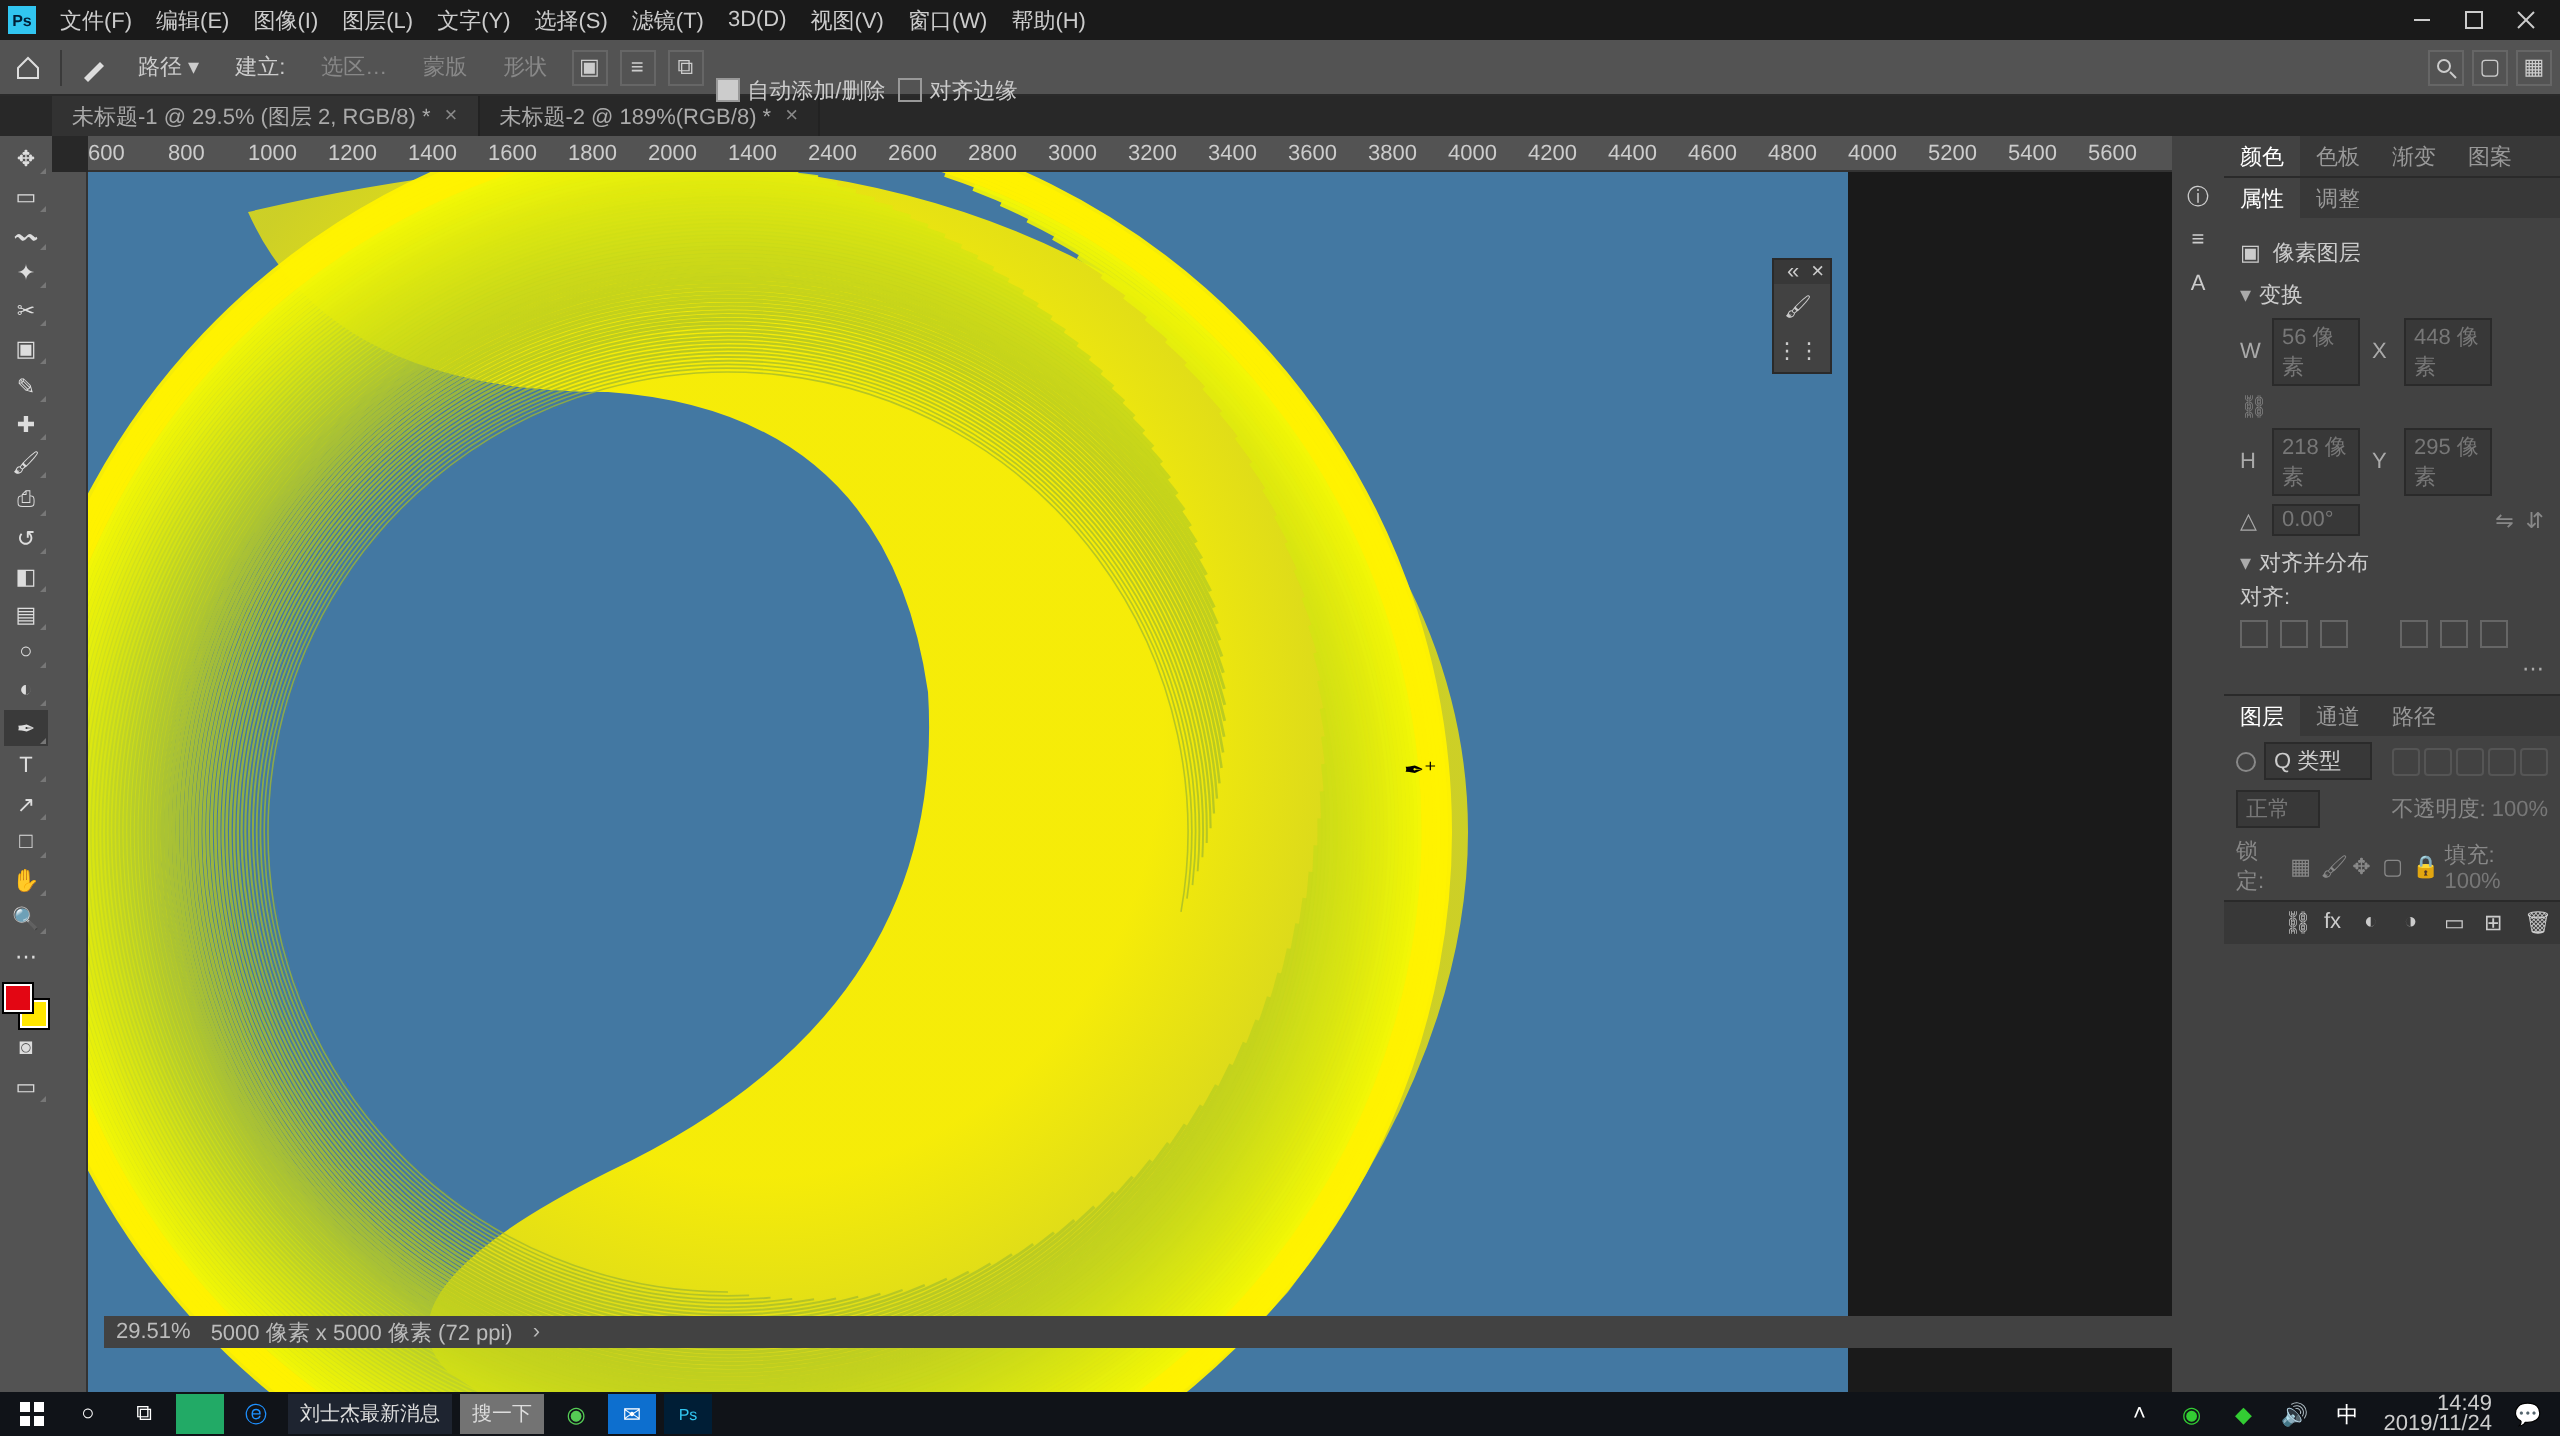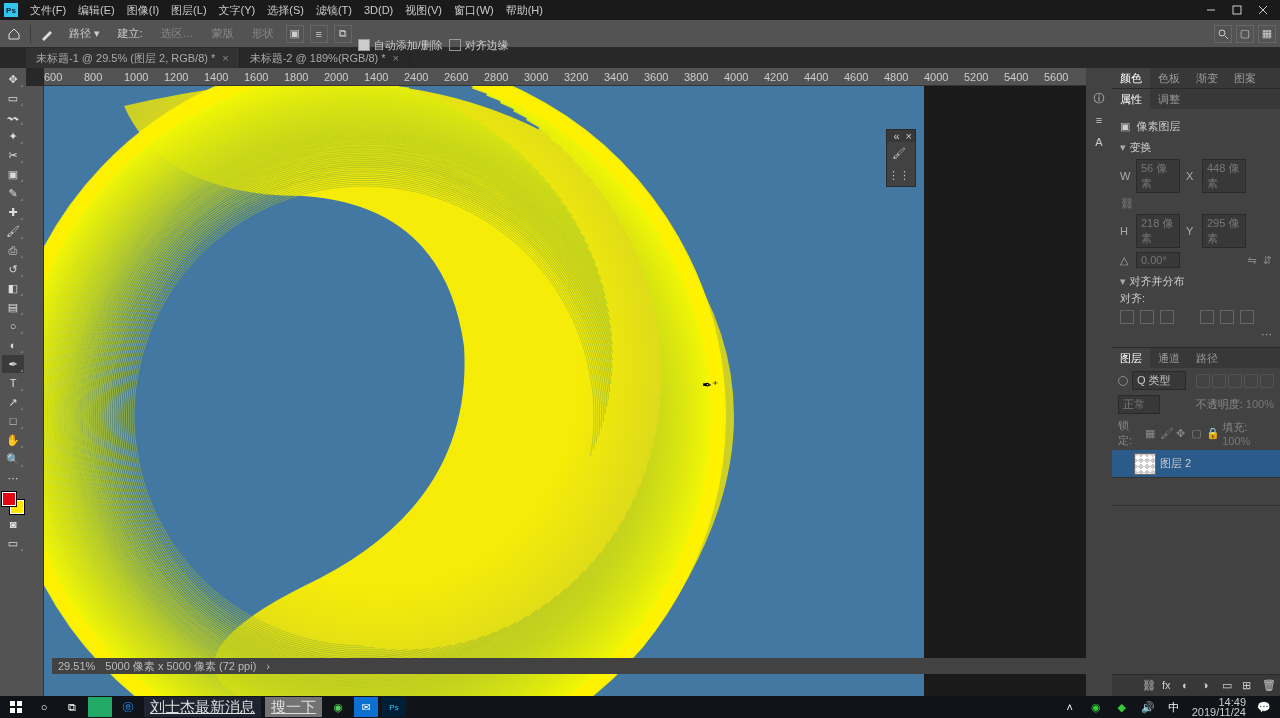--- a/index.html
+++ b/index.html
@@ -110,21 +110,21 @@
 .thumb.chk { background-image: linear-gradient(45deg,#ccc 25%,transparent 25%),linear-gradient(-45deg,#ccc 25%,transparent 25%),linear-gradient(45deg,transparent 75%,#ccc 75%),linear-gradient(-45deg,transparent 75%,#ccc 75%); background-size: 6px 6px; background-color: #fff; }
 .l-bottom { height: 22px; background: #383838; border-top: 1px solid #2a2a2a; display: flex; align-items: center; gap: 6px; padding: 0 4px; justify-content: flex-end; }
 .l-bottom span { width: 14px; height: 14px; }
 
 
 .statusbar { position: absolute; left: 26px; right: 0; bottom: 22px; height: 16px; background: #424242; display: flex; align-items: center; padding: 0 6px; gap: 10px; font-size: 10px; color: #bbb; }
 
 
 .taskbar { position: absolute; left: 0; right: 0; bottom: 0; height: 22px; background: #101318; display: flex; align-items: center; padding: 0 4px; gap: 4px; }
 .taskbar .tb { width: 24px; height: 20px; display: flex; align-items: center; justify-content: center; color: #fff; }
-.taskbar .tbtask { padding: 0 6px; background: #1e2430; height: 20px; display: flex; align-items: center; color: #ddd; font-size: 15px; text-decoration: underline; }
+.taskbar .tbtask { padding: 0 6px; background: #1e2430; height: 20px; display: flex; align-items: center; color: #ddd; font-size: 10px; }
 .taskbar .tbtask.blue { background: #737373; }
 .taskbar .right { margin-left: auto; display: flex; align-items: center; gap: 2px; }
 .taskbar .clock { color: #ccc; font-size: 9px; text-align: right; line-height: 10px; padding: 0 4px; }
 
 svg { display: block; }
 </style>
 </head>
 <body>
 
 <div class="titlebar">
@@ -465,32 +465,20 @@
       </div>
       <div class="lock-row">
         <span>锁定:</span>
         <span class="li">▦</span>
         <span class="li">🖌</span>
         <span class="li">✥</span>
         <span class="li">▢</span>
         <span class="li">🔒</span>
         <span class="opac"><span>填充:</span> <span style="color:#777">100%</span></span>
       </div>
-      <div class="layerlist">
-        <div class="layer sel">
-          <span class="eye"></span>
-          <span class="thumb chk"></span>
-          <span>图层 2</span>
-        </div>
-        <div class="layer">
-          
-          
-          
-        </div>
-      </div>
       <div class="l-bottom">
         <span>⛓</span>
         <span>fx</span>
         <span>◐</span>
         <span>◑</span>
         <span>▭</span>
         <span>⊞</span>
         <span>🗑</span>
       </div>
     </div>

